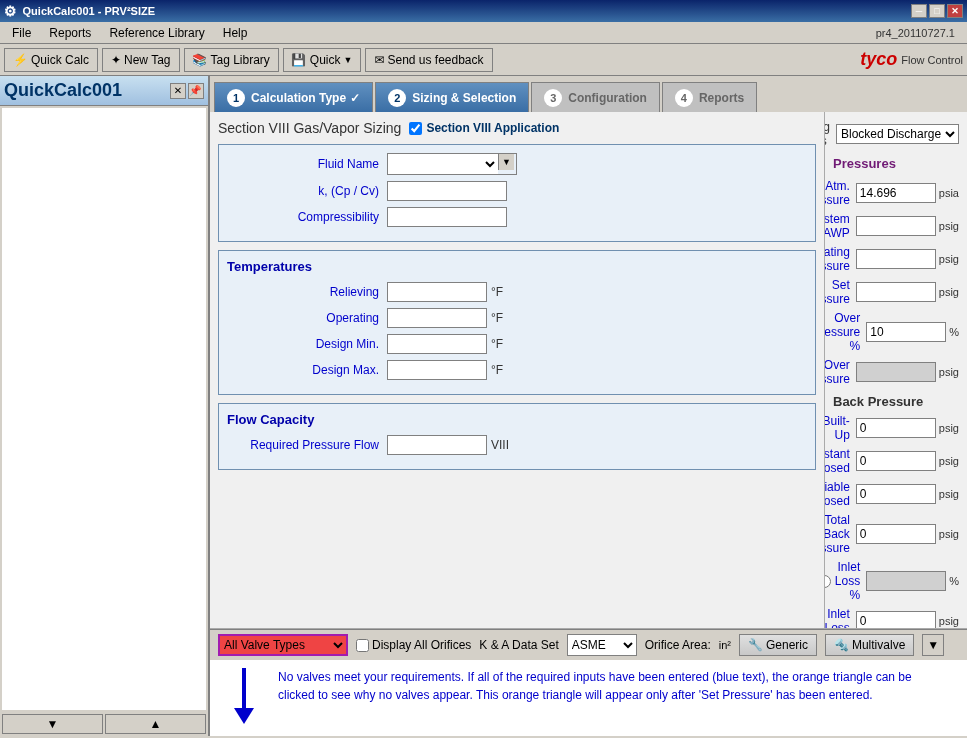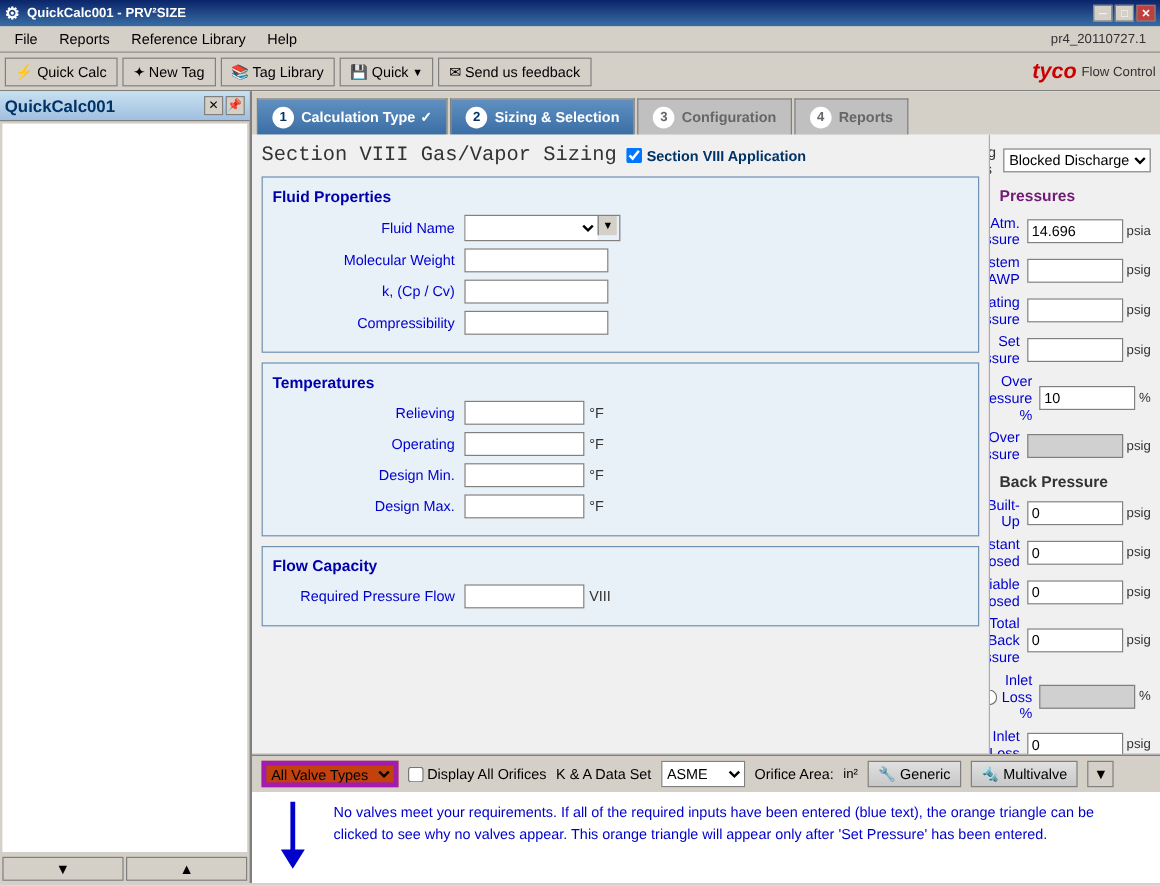--- a/index.html
+++ b/index.html
@@ -89,21 +89,21 @@
     .sidebar-header {
       background: linear-gradient(to bottom, #c8e0f0, #a0c0e0);
       padding: 4px;
       display: flex;
       align-items: center;
       justify-content: space-between;
       border-bottom: 1px solid #808080;
     }
     .sidebar-title {
       font-weight: bold;
-      font-size: 14px;
+      font-size: 18px;
       color: #003366;
     }
     .sidebar-controls { display: flex; gap: 2px; }
     .sidebar-btn {
       width: 16px; height: 16px;
       background: #d4d0c8;
       border: 1px solid #808080;
       display: flex; align-items: center; justify-content: center;
       cursor: pointer; font-size: 10px;
     }
@@ -185,21 +185,21 @@
     
     .left-panel {
       width: 615px;
       padding: 8px;
       border-right: 1px solid #aaa;
       overflow-y: auto;
     }
     .panel-header-row {
       display: flex; align-items: center; margin-bottom: 8px; gap: 8px;
     }
-    .panel-subtitle { font-size: 17px; color: #333; font-family: Liberation Mono, monospace; }
+    .panel-subtitle { font-size: 14px; color: #333; }
     .checkbox-label { display: flex; align-items: center; gap: 4px; font-size: 12px; color: #003366; font-weight: bold; }
 
     
     .section-box {
       border: 1px solid #7090b0;
       background: #e8f0f8;
       margin-bottom: 8px;
       padding: 8px;
     }
     .section-title {
@@ -321,24 +321,24 @@
     .bottom-toolbar {
       display: flex;
       align-items: center;
       padding: 4px 8px;
       background: #d4d0c8;
       border-top: 1px solid #808080;
       gap: 8px;
     }
     .valve-select {
       height: 22px;
-      border: 4px solid #a21caf;
-      background: #c2410c;
-      font-size: 12px;
-      width: 114px;
+      border: 2px solid #a21caf;
+      background: #ef4444;
+      font-size: 12px;
+      width: 130px;
     }
     .check-label { display: flex; align-items: center; gap: 3px; font-size: 12px; }
     .data-set-label { font-size: 12px; }
     .asme-select {
       height: 22px;
       border: 1px solid #808080;
       background: white;
       font-size: 12px;
       width: 70px;
     }
@@ -511,36 +511,31 @@
 
         <div class="panel-header-row">
           <span class="panel-subtitle">Section VIII Gas/Vapor Sizing</span>
           <label class="checkbox-label">
             <input type="checkbox" checked="" style="">
             <span>Section VIII Application</span>
           </label>
         </div>
 
         <div class="section-box">
-          <div class="section-title">Fluid Properties</div>
 
           <div class="form-row">
             <span class="form-label">Fluid Name</span>
             <div class="fluid-select-wrap">
               <select>
                 <option value=""></option>
               </select>
               <div class="dropdown-arrow">▼</div>
             </div>
           </div>
 
-          <div class="form-row">
-            <span class="form-label">Molecular Weight</span>
-            <input type="text" class="form-input" value="" style="">
-          </div>
 
           <div class="form-row">
             <span class="form-label">k, (Cp / Cv)</span>
             <input type="text" class="form-input" value="" style="">
           </div>
 
           <div class="form-row">
             <span class="form-label">Compressibility</span>
             <input type="text" class="form-input" value="" style="">
           </div>

